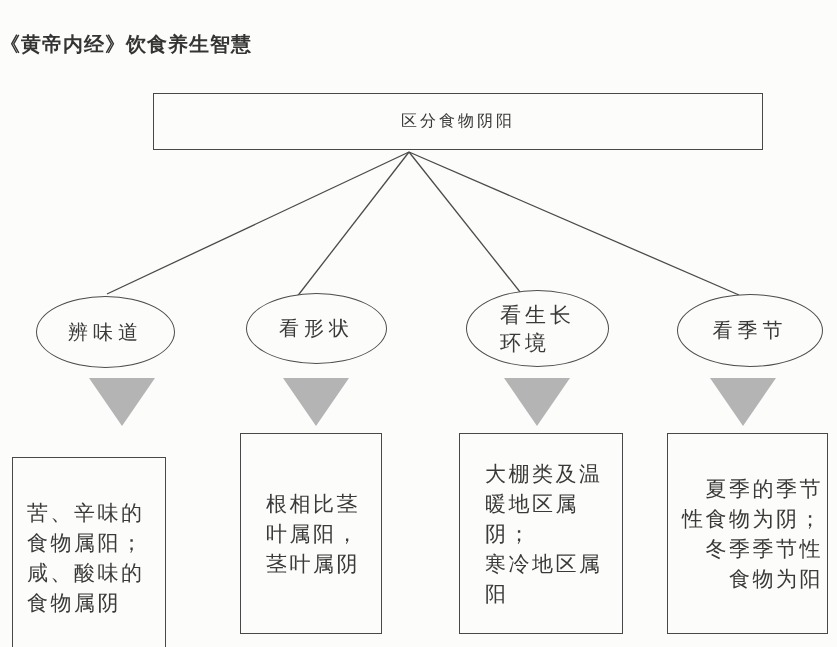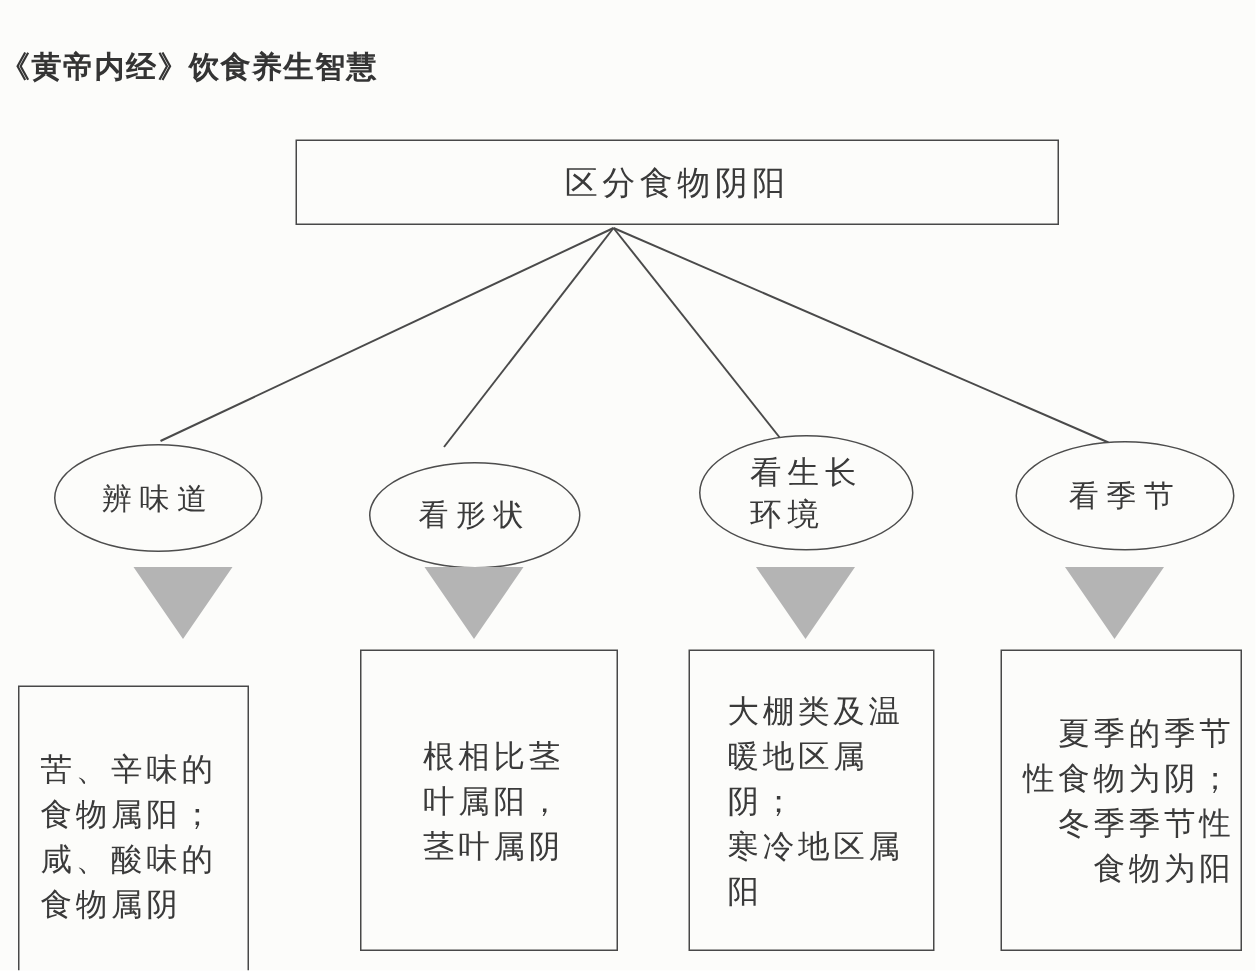--- a/index.html
+++ b/index.html
@@ -41,48 +41,47 @@
   }
   .cline {
     stroke: var(--line);
     stroke-width: 1.3;
     fill: none;
   }
   .root-box {
     position: absolute;
     left: 153px;
     top: 93px;
-    width: 509px;
+    width: 610px;
     height: 57px;
     border: 1.5px solid #484848;
     background: var(--background);
     display: flex;
     align-items: center;
     justify-content: center;
-    font-size: 22px;
+    font-size: 16px;
     letter-spacing: 3px;
     color: #3a3a3a;
-    margin-left: 44px;
   }
   .oval {
     position: absolute;
     border: 1.5px solid #4d4d4d;
     border-radius: 50%;
     background: var(--background);
     display: flex;
     align-items: center;
     justify-content: center;
     font-size: 20px;
     letter-spacing: 5px;
     white-space: pre-line;
     text-align: left;
     color: #3a3a3a;
   }
   .oval-0 { left: 36px;  top: 296px; width: 139px; height: 72px; }
-  .oval-1 { left: 246px; top: 308px; width: 141px; height: 71px; }
+  .oval-1 { left: 246px; top: 293px; width: 141px; height: 71px; }
   .oval-2 { left: 466px; top: 290px; width: 143px; height: 77px; font-size: 21px; letter-spacing: 4px; line-height: 28px; }
   .oval-3 { left: 677px; top: 294px; width: 146px; height: 73px; }
   .triangle {
     position: absolute;
     top: 378px;
     width: 0;
     height: 0;
     border-left: 33px solid transparent;
     border-right: 33px solid transparent;
     border-top: 48px solid var(--triangle);
@@ -101,21 +100,21 @@
     align-items: center;
     font-size: 21px;
     line-height: 30px;
     letter-spacing: 2.5px;
     white-space: pre-line;
     text-align: left;
     padding: 0 3px 0 14px;
     color: #3a3a3a;
   }
   .detail-0 { left: 12px;  width: 154px; margin-top: 24px; }
-  .detail-1 { left: 240px; width: 172px; padding-left: 41px; }
+  .detail-1 { left: 240px; width: 142px; padding-left: 25px; }
   .detail-2 { left: 459px; width: 164px; padding-left: 25px; }
   .detail-3 { left: 667px; width: 161px; text-align: right; }
 </style>
 </head>
 <body>
 
 <div class="canvas">
 
   <div class="title">《黄帝内经》饮食养生智慧</div>
 

